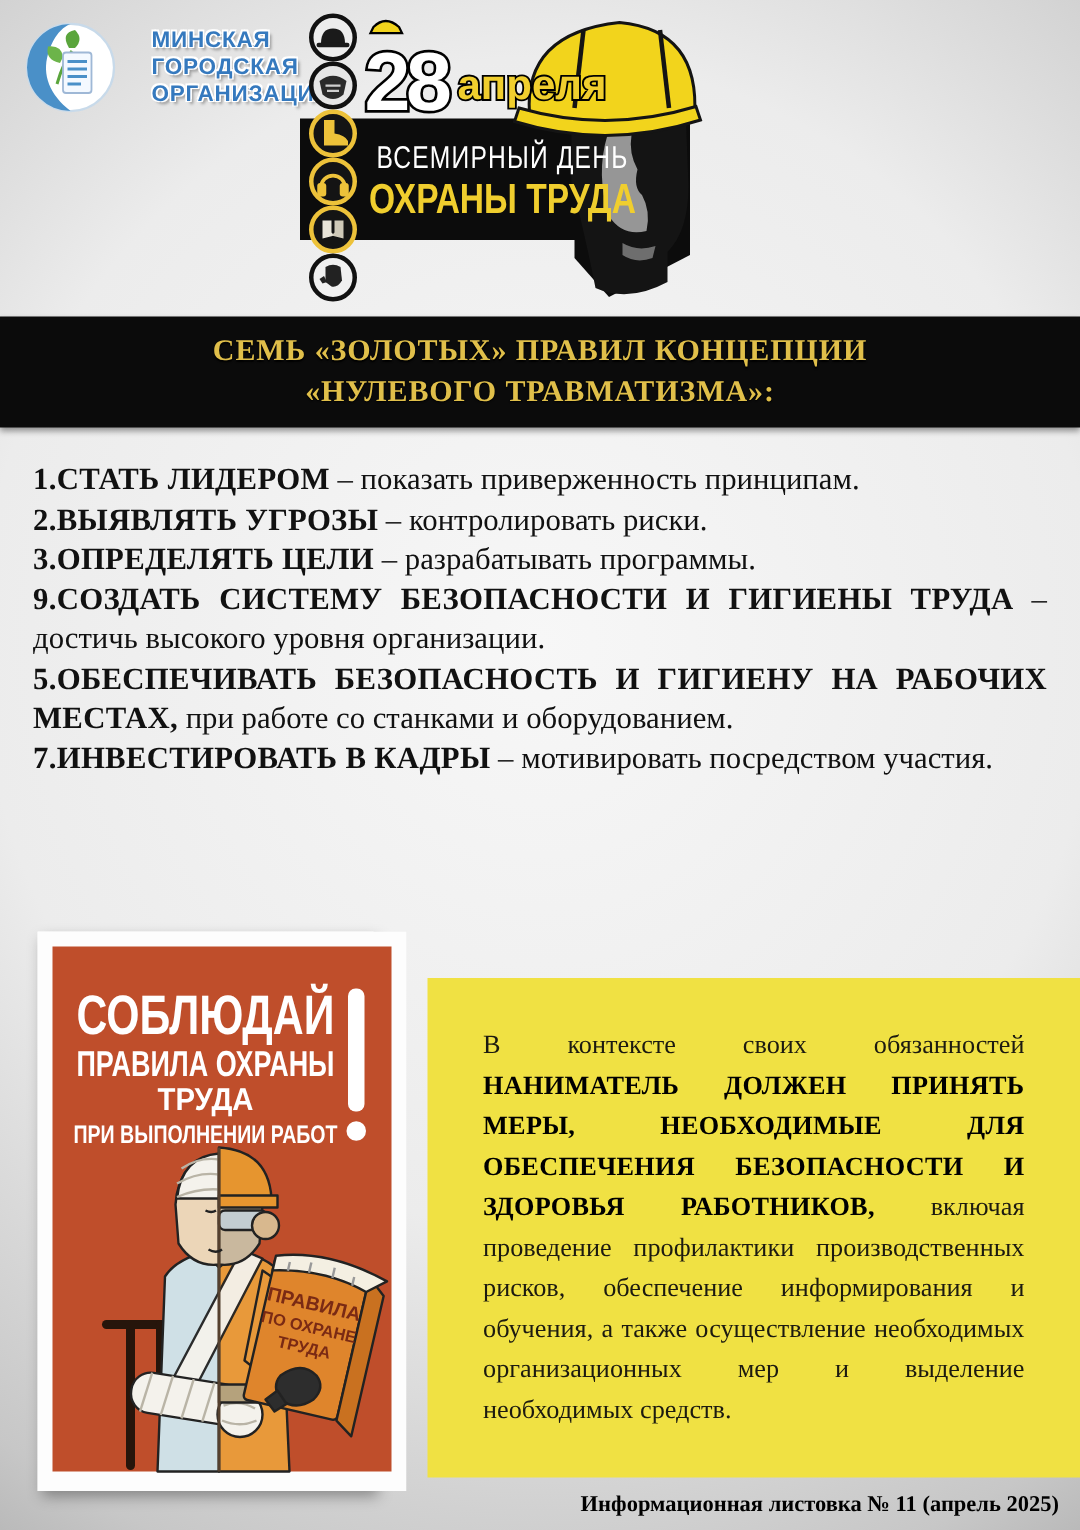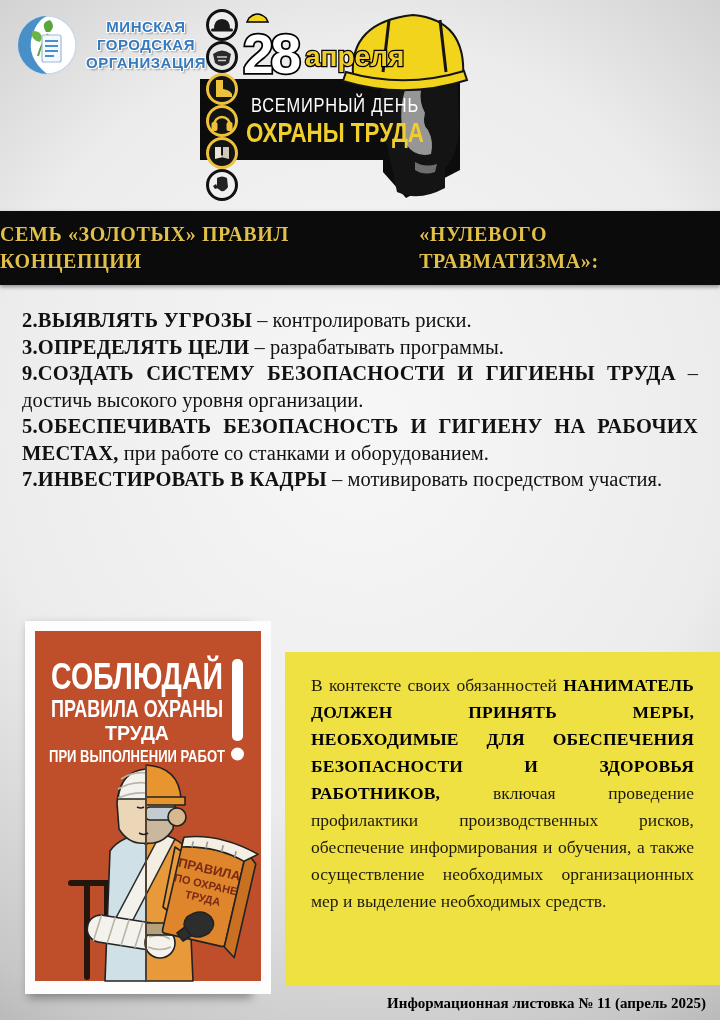--- a/index.html
+++ b/index.html
@@ -2,43 +2,43 @@
 <html><head>
 <meta charset="utf-8">
 <style>
   html,body{margin:0;padding:0;}
   #page{
     position:relative;width:720px;height:1020px;overflow:hidden;
     background:radial-gradient(115% 85% at 50% 42%, #f7f7f7 0%, #ececec 45%, #c7c7c7 75%, #8f8f8f 100%);
     font-family:"Liberation Serif", serif;color:#111;
   }
   
-  .logo-wrap{position:absolute;left:16px;top:12px;display:flex;align-items:center;gap:8px;text-align:center;}
+  .logo-wrap{position:absolute;left:16px;top:12px;display:flex;align-items:center;gap:23px;}
   .logo-text{font-family:"Liberation Sans",sans-serif;font-weight:bold;font-size:15px;line-height:18px;
     color:#3579be;letter-spacing:.5px;
     text-shadow:-1px -1px 0 #fff,1px -1px 0 #fff,-1px 1px 0 #fff,1px 1px 0 #fff,2px 2px 2px rgba(0,0,0,.35);}
   .badge-wrap{position:absolute;left:193px;top:2px;width:290px;height:202px;}
   svg text{font-family:"Liberation Sans",sans-serif;}
   
   .banner{position:absolute;left:0;top:211px;width:720px;height:74px;background:#0b0b0b;
-    display:flex;flex-direction:row;justify-content:center;align-items:center;
+    display:flex;flex-direction:column;justify-content:center;align-items:center;
     box-shadow:0 2px 4px rgba(0,0,0,.4);}
   .banner div{color:#e0bf4a;font-weight:bold;font-size:20px;line-height:27px;letter-spacing:.6px;
     text-shadow:0 1px 1px #000;}
   
   .rules{position:absolute;left:22px;top:307px;width:676px;}
   .rules p{margin:0;text-align:justify;font-size:20.5px;line-height:26.5px;}
   .rules b{font-weight:bold;letter-spacing:.2px;}
   
   .poster{position:absolute;left:25px;top:621px;width:224px;height:373px;
     box-shadow:3px 4px 9px rgba(0,0,0,.35);background:#fdfdfd;}
   
   .note{position:absolute;left:285px;top:652px;width:435px;height:333px;background:#f0e143;box-sizing:border-box;
     padding:15px 21px 0 21px;}
-  .note p{margin:5px;text-align:justify;font-size:17.5px;line-height:27px;color:#1c1a10;}
+  .note p{margin:16px;text-align:justify;font-size:17.5px;line-height:27px;color:#1c1a10;}
   .note b{color:#000;letter-spacing:.2px;}
   
   .footer{position:absolute;right:14px;top:995px;font-weight:bold;font-size:15px;color:#000;}
 </style>
 </head>
 <body>
 
 <div id="page">
 
   <div class="logo-wrap">
@@ -123,20 +123,21 @@
       <text x="142" y="140" font-size="28" font-weight="bold" fill="#f0ce2e" text-anchor="middle" textLength="178" lengthAdjust="spacingAndGlyphs">ОХРАНЫ ТРУДА</text>
     </svg>
   </div>
 
   <div class="banner">
     <div>СЕМЬ «ЗОЛОТЫХ» ПРАВИЛ КОНЦЕПЦИИ</div>
     <div>«НУЛЕВОГО ТРАВМАТИЗМА»:</div>
   </div>
 
   <div class="rules">
+    <p><b>1.СТАТЬ ЛИДЕРОМ</b><span> – показать приверженность принципам.</span></p>
     <p><b>2.ВЫЯВЛЯТЬ УГРОЗЫ</b><span> – контролировать риски.</span></p>
     <p><b>3.ОПРЕДЕЛЯТЬ ЦЕЛИ</b><span> – разрабатывать программы.</span></p>
     <p><b>9.СОЗДАТЬ СИСТЕМУ БЕЗОПАСНОСТИ И ГИГИЕНЫ ТРУДА</b><span> – достичь высокого уровня организации.</span></p>
     <p><b>5.ОБЕСПЕЧИВАТЬ БЕЗОПАСНОСТЬ И ГИГИЕНУ НА РАБОЧИХ МЕСТАХ,</b><span> при работе со станками и оборудованием.</span></p>
     <p><b>7.ИНВЕСТИРОВАТЬ В КАДРЫ</b><span> – мотивировать посредством участия.</span></p>
   </div>
 
   <div class="poster">
     <svg width="246" height="373" viewBox="0 0 246 373">
       <rect x="0" y="0" width="246" height="373" fill="#fdfdfd"></rect>

